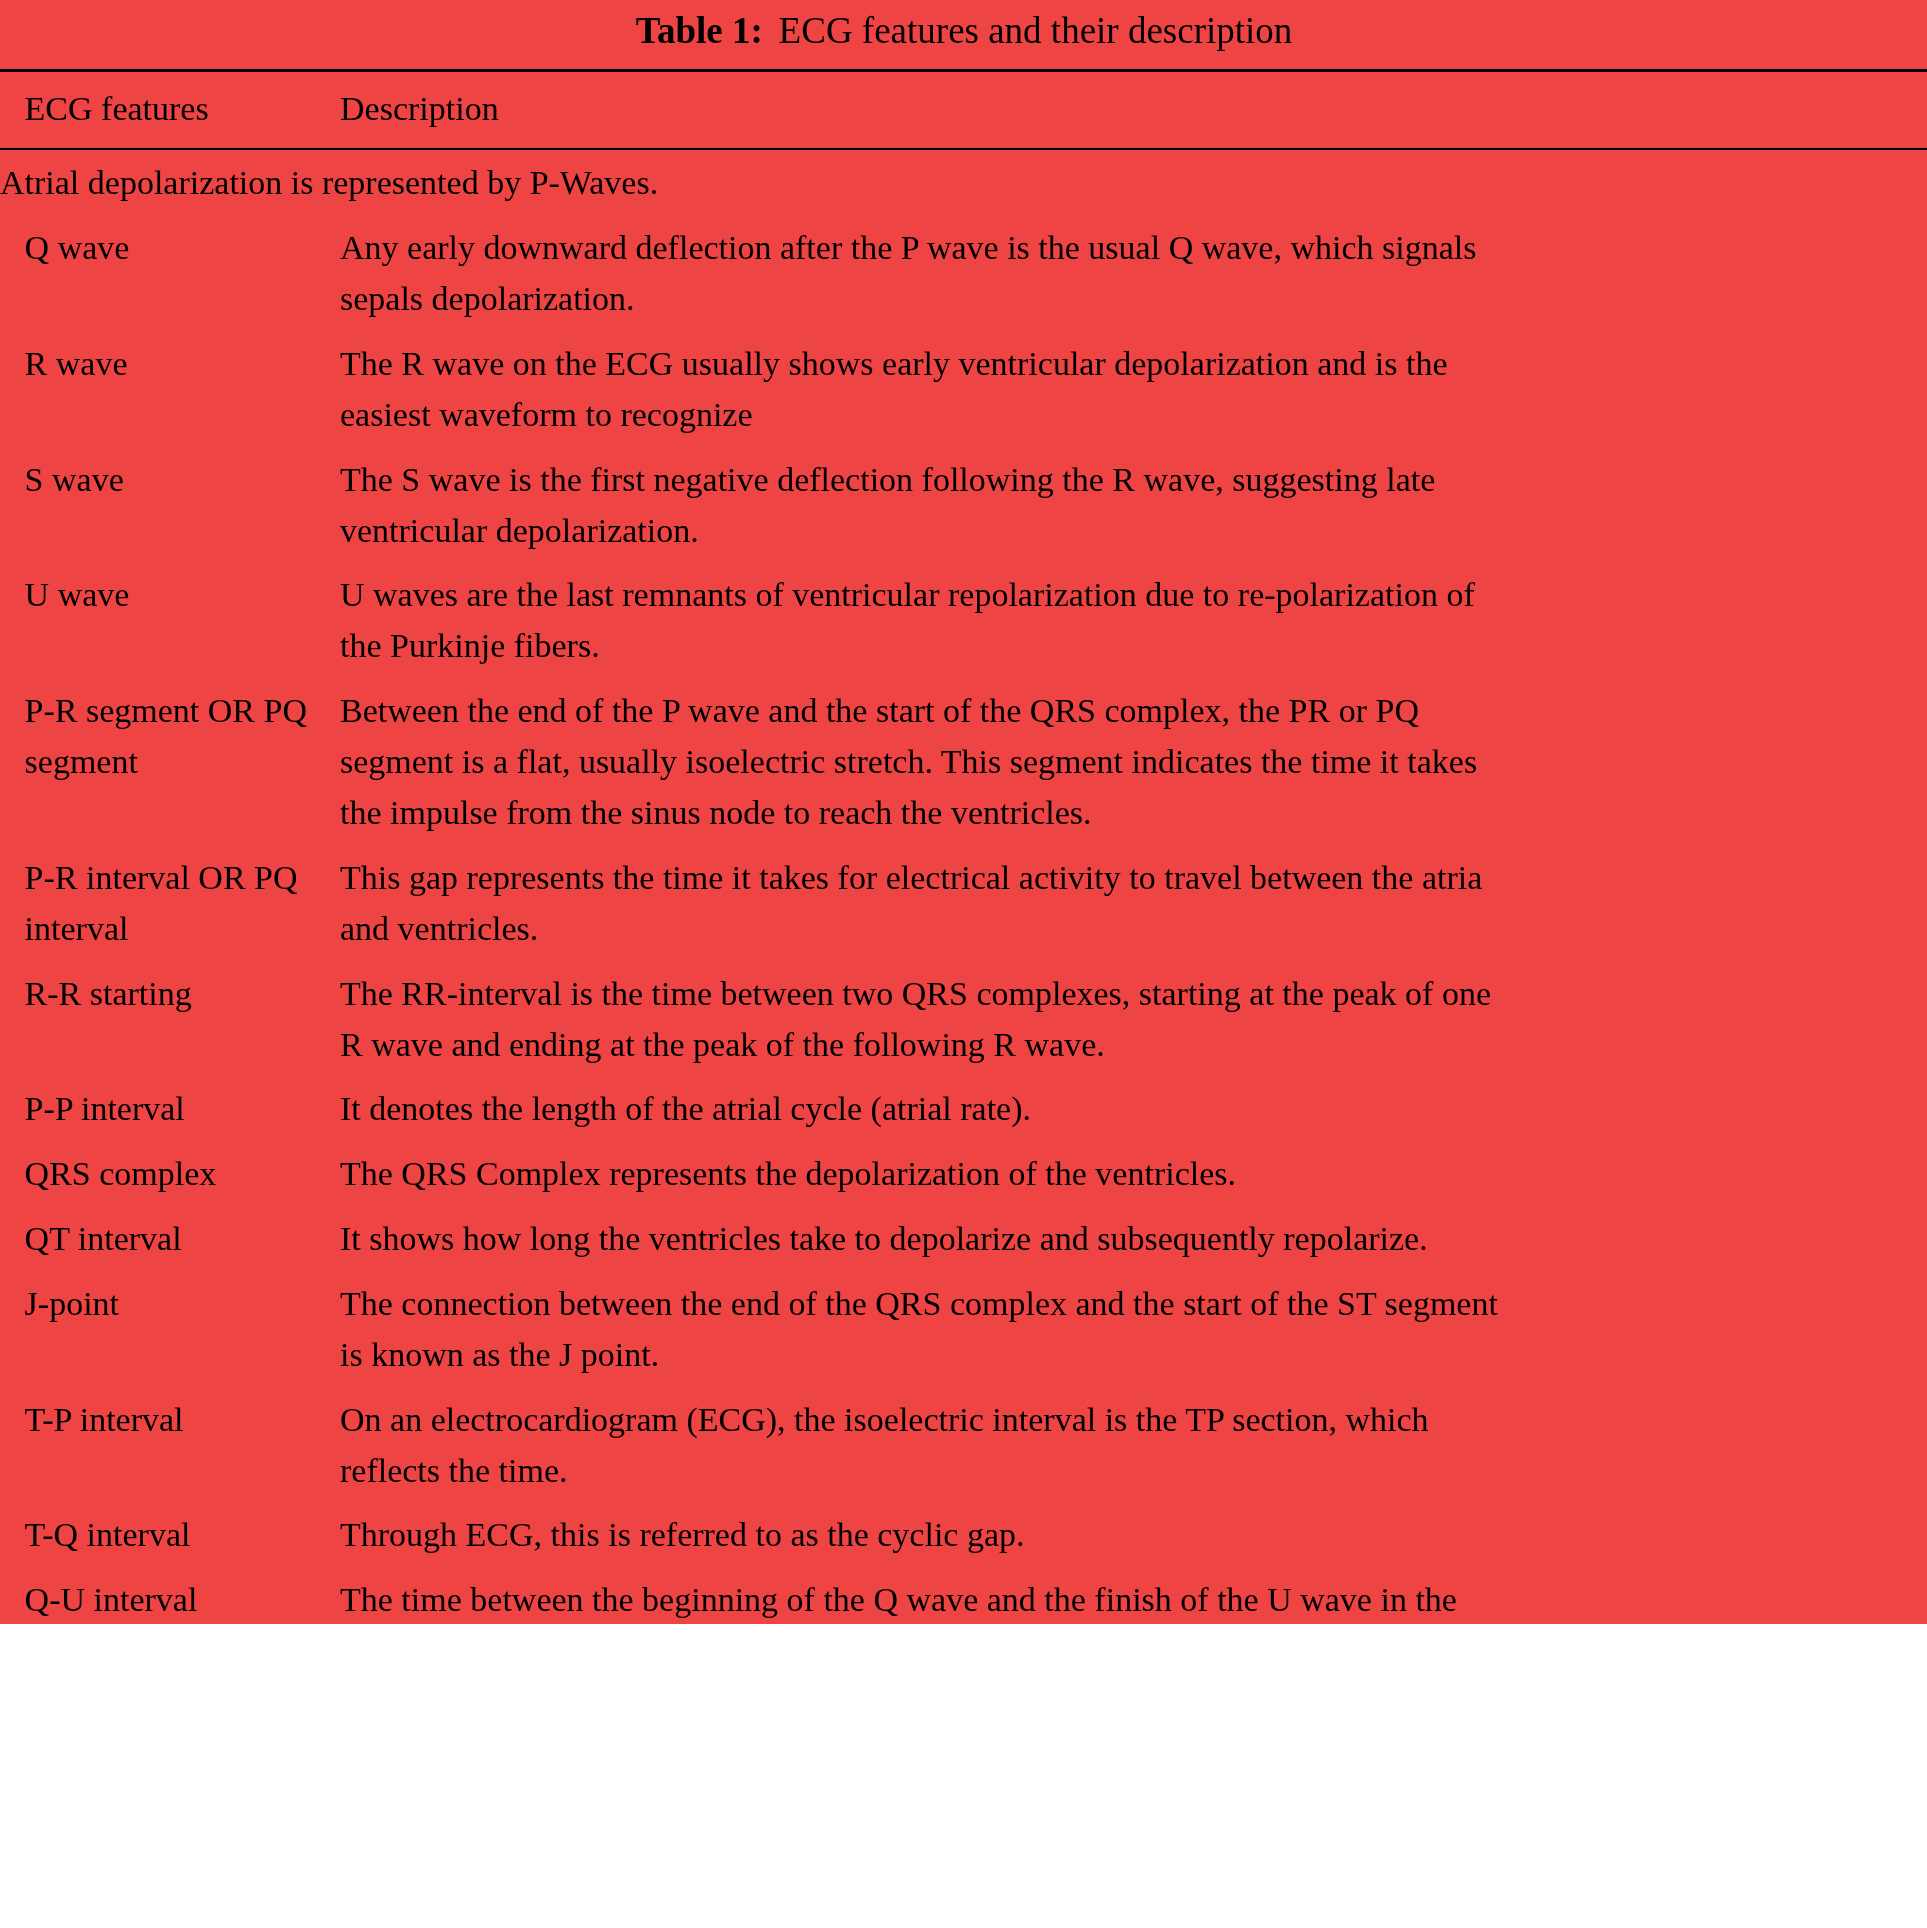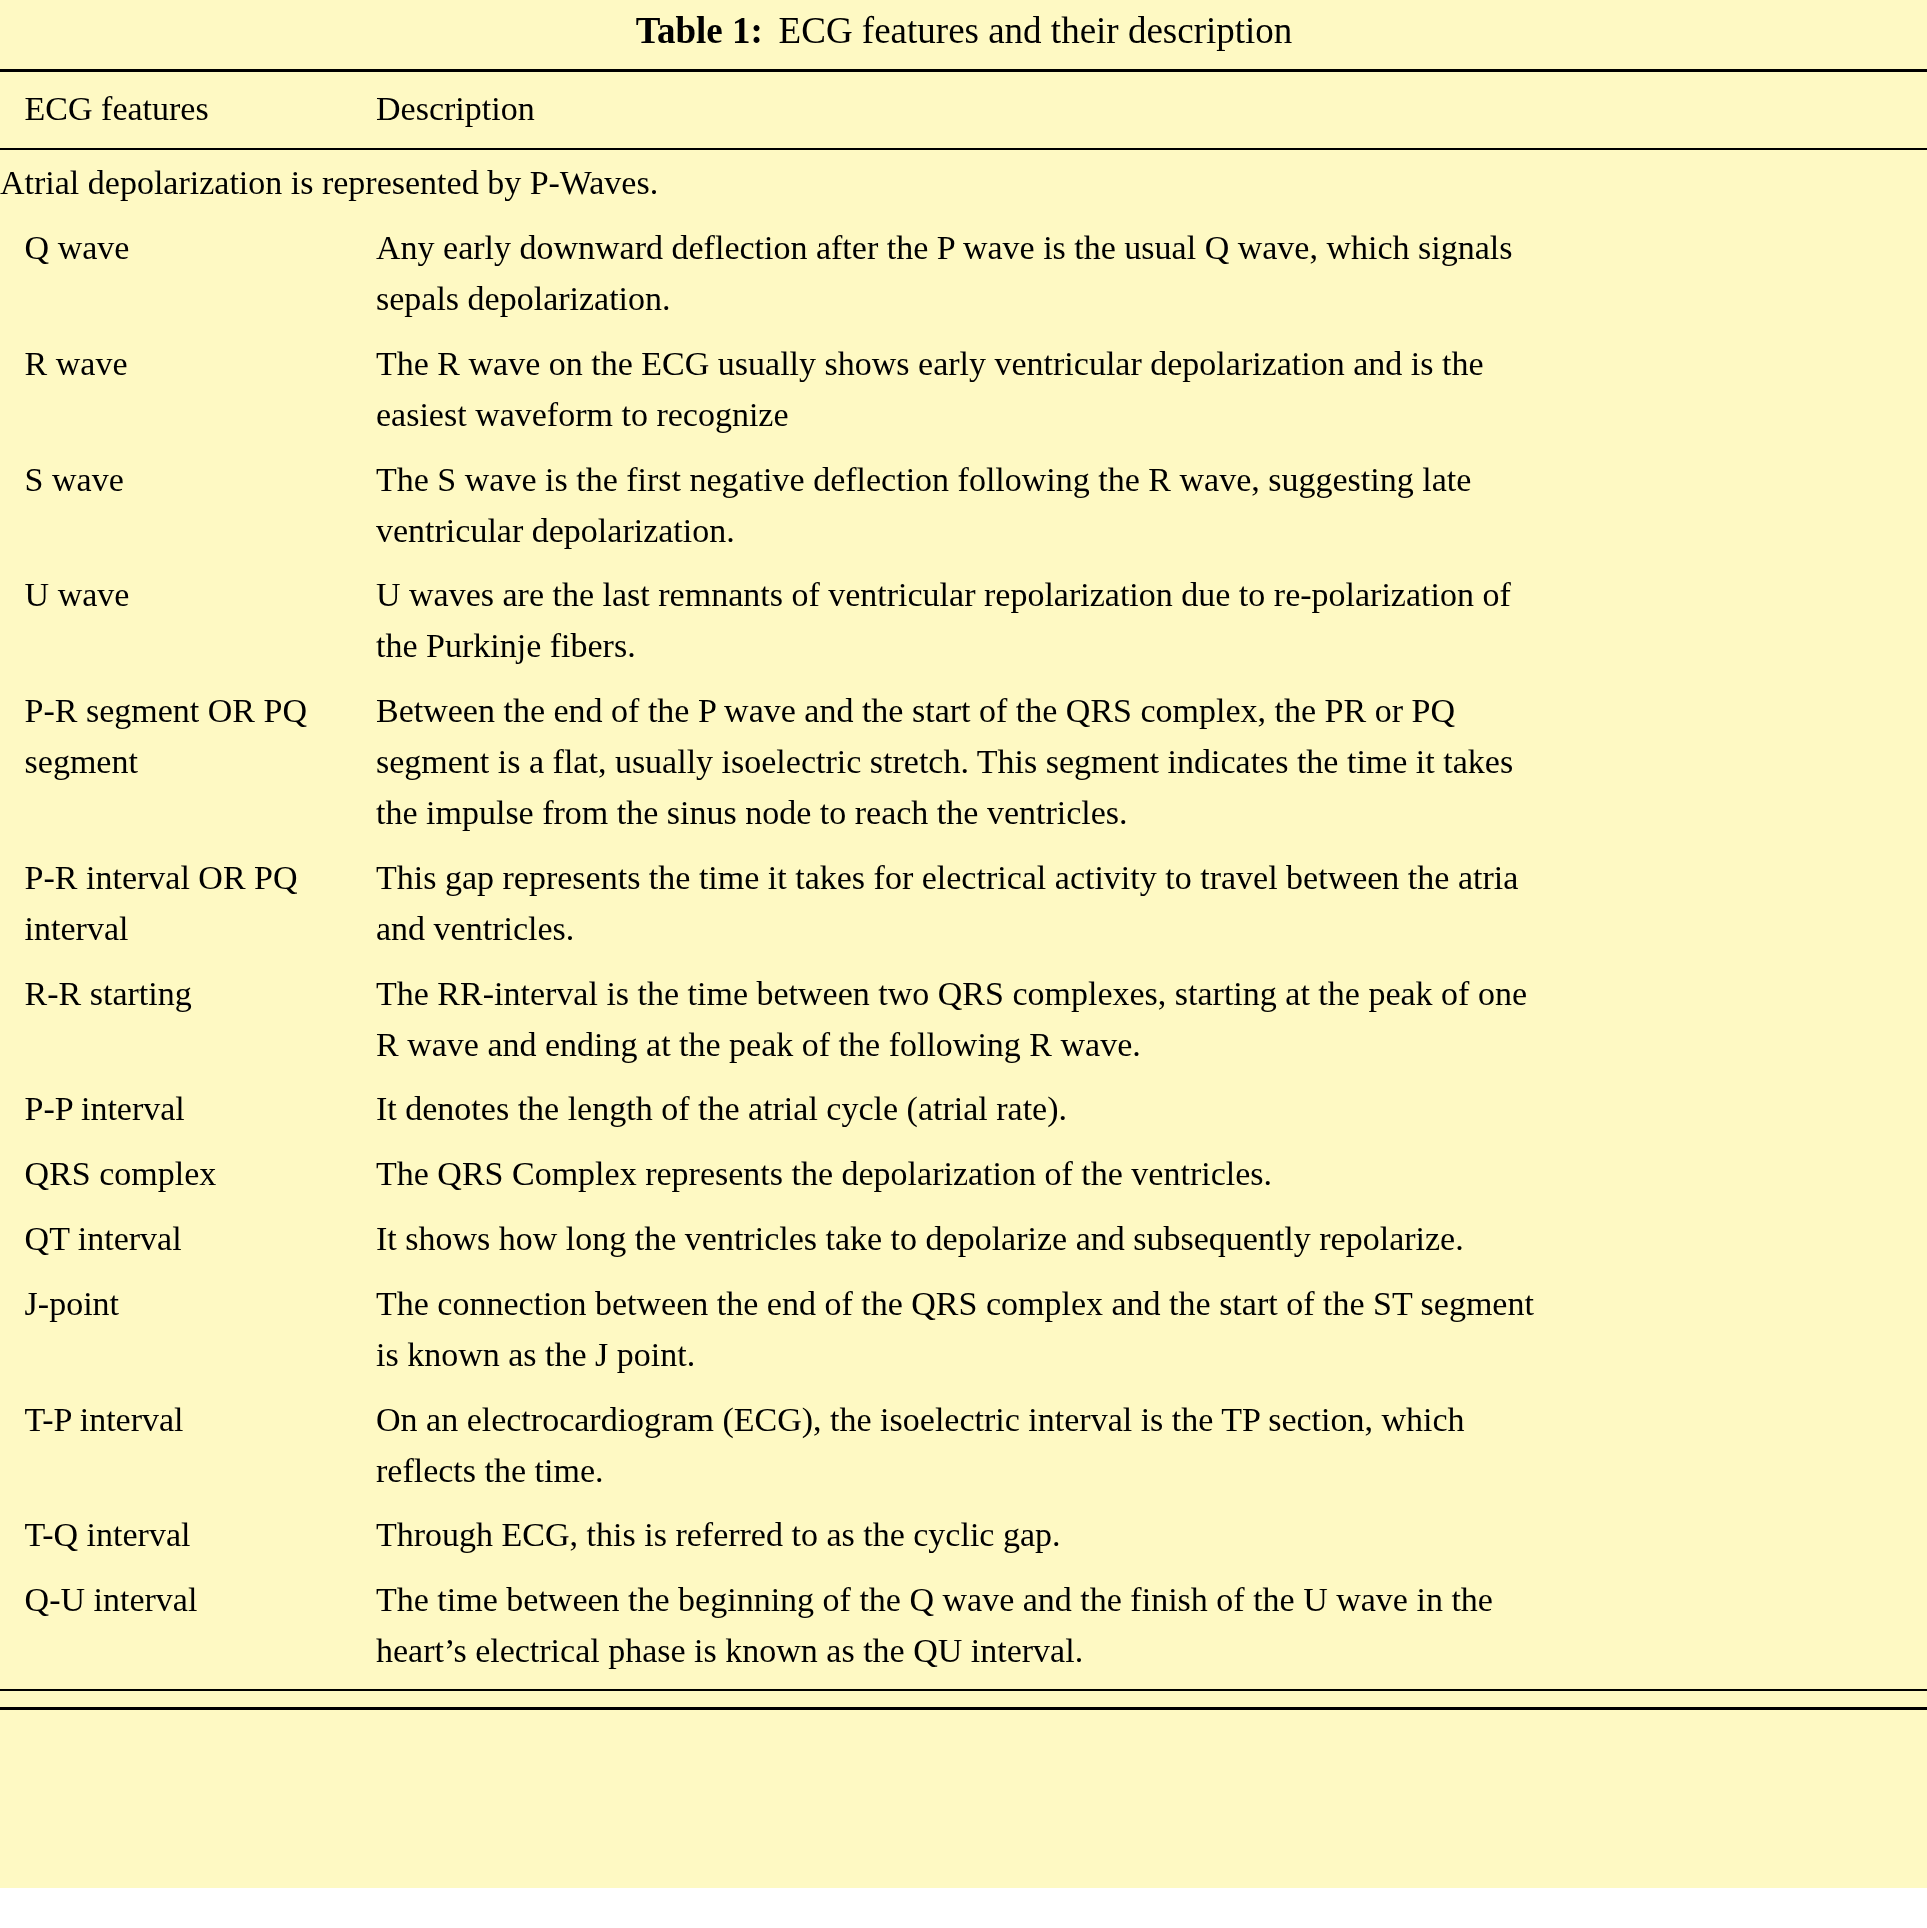--- a/index.html
+++ b/index.html
@@ -5,23 +5,23 @@
   html, body {
     margin: 0;
     padding: 0;
     background: #ffffff;
     color: #000000;
     font-family: "Liberation Serif", "DejaVu Serif", serif;
   }
   .page {
     position: relative;
     width: 1928px;
-    height: 1888px;
+    height: 1624px;
     box-sizing: border-box;
-    background: #fef9c3;
+    background: #ef4444;
     overflow: hidden;
   }
   .caption {
     text-align: center;
     font-size: 37px;
     padding-top: 7.9px;
     margin-bottom: 15.8px;
     line-height: 45px;
   }
   .caption .caption-label {
@@ -36,21 +36,20 @@
   }
   .rule.thin {
     border-top-width: 2px;
   }
   .trow {
     display: flex;
     align-items: flex-start;
     font-size: 34px;
     line-height: 51px;
     padding: 6.9px 0;
-    gap: 36px;
   }
   .trow.header-row {
     padding: 11.8px 0 13.8px 0;
   }
   .cell-feature {
     flex: 0 0 340px;
     width: 340px;
     box-sizing: border-box;
     padding-left: 24.6px;
     padding-right: 9.9px;

